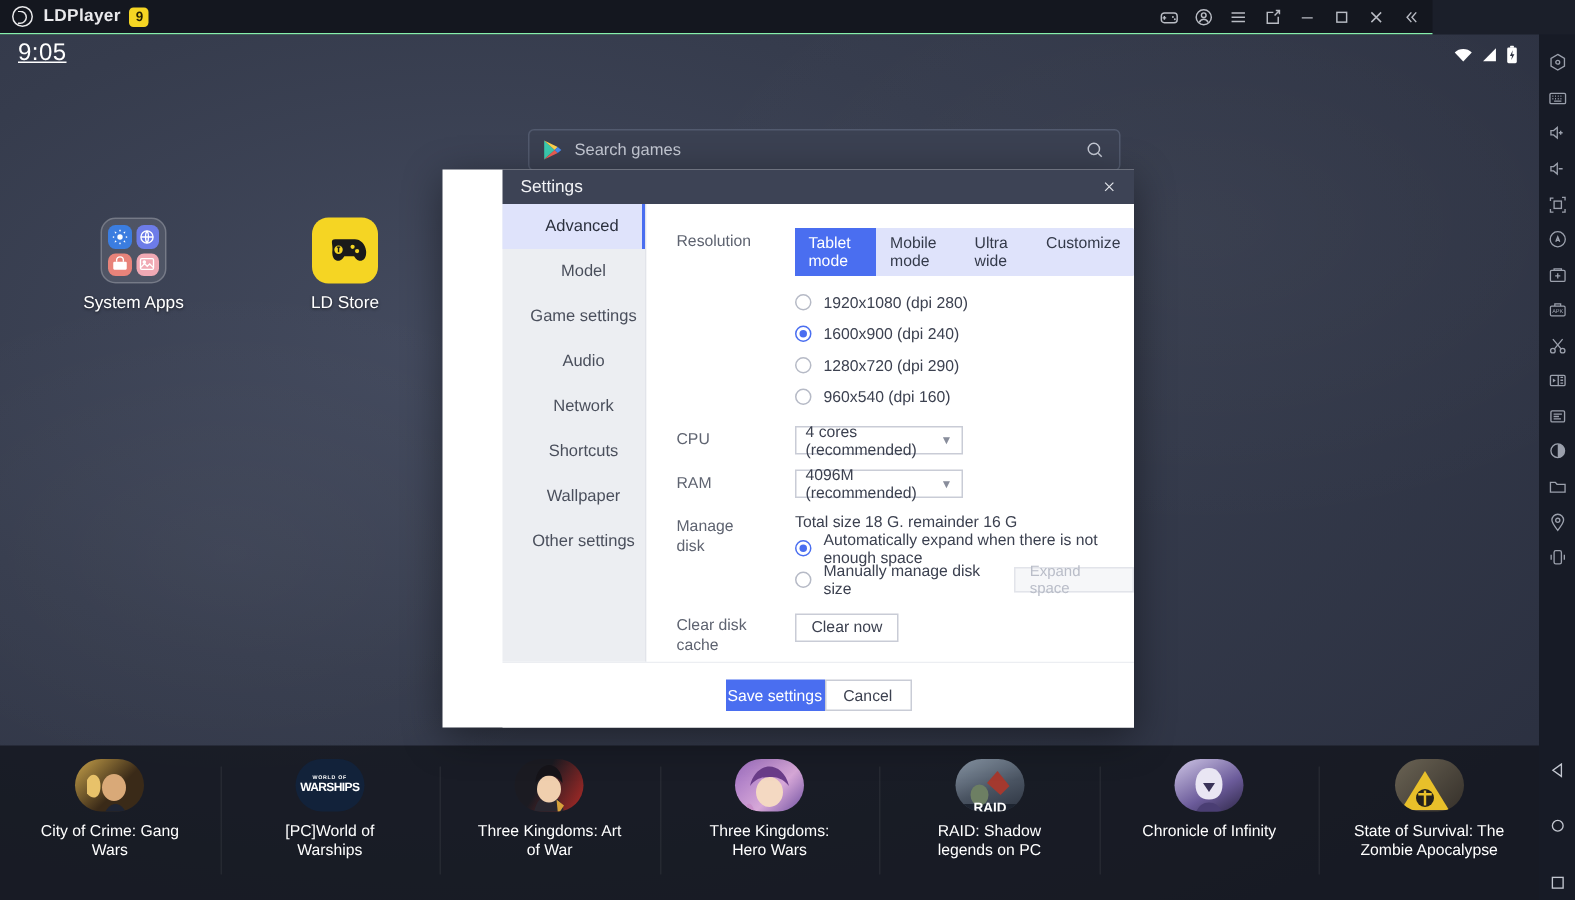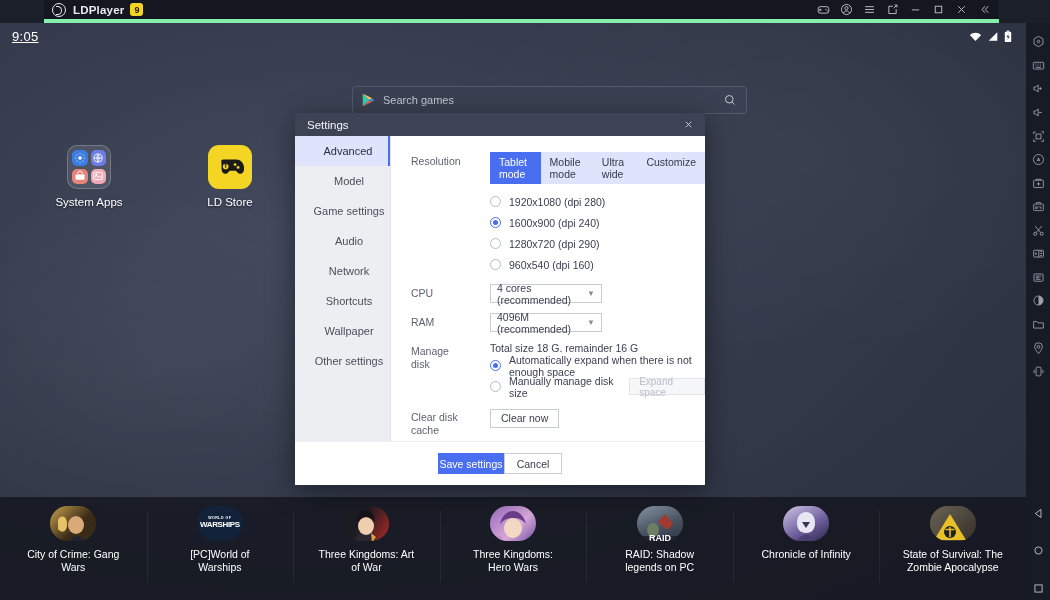--- a/index.html
+++ b/index.html
@@ -8,22 +8,21 @@
     background: #1b1f2a;
     font-family: "Liberation Sans", sans-serif;
     overflow: hidden;
   }
   #app { position: relative; width: 1050px; height: 600px; }
 
   
   .titlebar {
     position: absolute; left: 0; top: 0; width: 955px; height: 23px;
     background: #14171f; display: flex; align-items: center;
-    border-bottom: 4px solid #86efac;
-    margin-left: 44px;
+    border-bottom: 1px solid #86efac;
   }
   .tb-logo { width: 14px; height: 14px; margin-left: 8px; border-radius: 50%;
     border: 1.5px solid #e8e8ea; position: relative; flex: none; }
   .tb-logo::after { content: ""; position: absolute; left: 3px; top: 2px;
     width: 5px; height: 7px; border: 1.5px solid #e8e8ea; border-left: none;
     border-radius: 0 5px 5px 0; }
   .tb-title { color: #e9e9ec; font-size: 11.5px; font-weight: bold; margin-left: 7px; letter-spacing: .2px; }
   .tb-badge { margin-left: 6px; width: 13px; height: 13px; background: #f5d523;
     border-radius: 3px; color: #241f00; font-size: 9px; font-weight: bold;
     display: flex; align-items: center; justify-content: center; }
@@ -43,21 +42,21 @@
     content: ""; position: absolute; inset: 0;
     background:
       radial-gradient(420px 260px at 15% 60%, rgba(255,255,255,.035), transparent 70%),
       radial-gradient(520px 300px at 78% 22%, rgba(255,255,255,.03), transparent 70%);
     pointer-events: none;
   }
 
   
   .statusbar { position: absolute; left: 0; top: 0; width: 100%; height: 26px;
     display: flex; align-items: center; z-index: 3; }
-  .clock { color: #fff; font-size: 13px; margin-left: 12px; letter-spacing: .3px; text-decoration: underline; }
+  .clock { color: #fff; font-size: 16px; margin-left: 12px; letter-spacing: .3px; text-decoration: underline; }
   .status-icons { margin-left: auto; margin-right: 14px; display: flex; align-items: center; gap: 5px; }
 
   
   .searchbar {
     position: absolute; left: 352px; top: 63px; width: 395px; height: 28px;
     background: #3b4152; border: 1px solid #525a6e; border-radius: 4px;
     display: flex; align-items: center; z-index: 3;
   }
   .gplay { width: 13px; height: 14px; margin-left: 9px; flex: none; }
   .search-ph { color: #c5c9d4; font-size: 11px; margin-left: 8px; }
@@ -93,22 +92,22 @@
   
   .toolbar { position: absolute; right: 0; top: 23px; width: 24px; height: 577px;
     background: #171b26; display: flex; flex-direction: column; align-items: center;
     padding-top: 7px; gap: 0; }
   .tool { width: 24px; height: 24px; display: flex; align-items: center;
     justify-content: center; color: #9ba0ac; }
   .tool.spacer { height: 120px; }
   .tool.nav { color: #c3c7d0; }
 
   
-  .dialog { position: absolute; left: 295px; top: 113px; width: 410px; height: 372px;
-    background: #fff; box-shadow: 0 6px 26px rgba(0,0,0,.45); z-index: 10; }
+  .dialog { position: absolute; left: 295px; top: 113px; width: 461px; height: 372px;
+    background: #fff; box-shadow: 0 6px 26px rgba(0,0,0,.45); z-index: 10; padding-left: 40px; }
   .dlg-title { height: 23px; background: #3d4355; display: flex; align-items: center;
     padding: 0 6px 0 12px; }
   .dlg-title-text { color: #f2f3f6; font-size: 11.5px; }
   .dlg-close { margin-left: auto; width: 22px; height: 20px; display: flex;
     align-items: center; justify-content: center; color: #dfe1e7; }
   .dlg-body { display: flex; height: 305px; }
   .dlg-nav { width: 96px; background: #eceef2; padding-top: 0; border-right: 1px solid #e2e4ea; }
   .nav-item { height: 30px; display: flex; align-items: center; padding-left: 13px;
     font-size: 11px; color: #4a4f5c; justify-content: center; }
   .nav-item.active { background: #dfe3fb; color: #2a2f3d; border-right: 2px solid #4a6ef0; }

